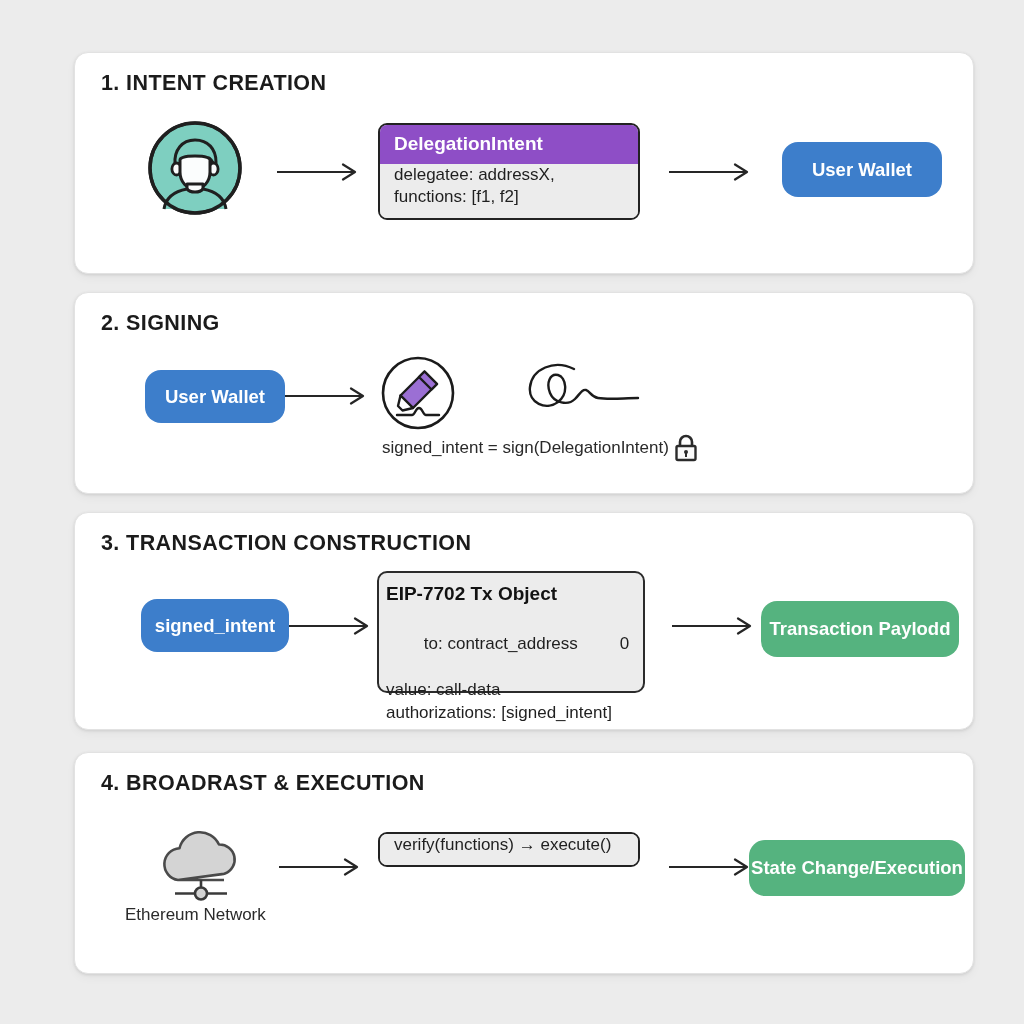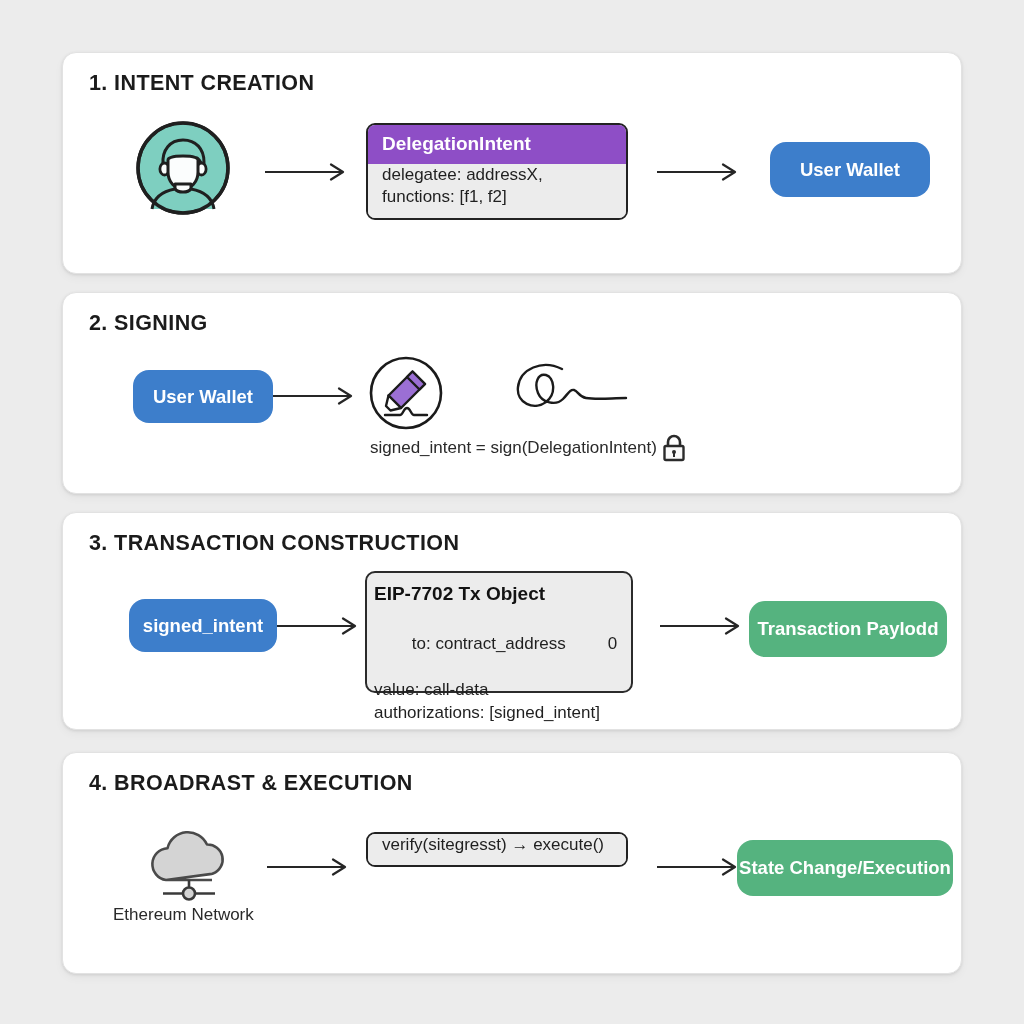--- a/index.html
+++ b/index.html
@@ -10,21 +10,21 @@
     width: 1024px;
     height: 1024px;
     background: #ececec;
     font-family: "Liberation Sans", sans-serif;
     overflow: hidden;
     position: relative;
   }
 
   .stage {
     position: absolute;
-    left: 0; top: 0;
+    left: 12px; top: 0;
     width: 1000px;
     height: 1024px;
   }
 
   .card {
     position: absolute;
     left: 62px;
     width: 900px;
     background: #ffffff;
     border-radius: 14px;
@@ -269,21 +269,21 @@
     <div class="caption" style="left:50px; top:152px;">Ethereum Network</div>
 
     <div class="arrow" style="left:202px; top:105px;">
       <svg width="88" height="18" viewBox="0 0 88 18">
         <line x1="2" y1="9" x2="78" y2="9" stroke="#262626" stroke-width="2.2"></line>
         <polyline points="68,1.5 80,9 68,16.5" fill="none" stroke="#262626" stroke-width="2.2" stroke-linecap="round" stroke-linejoin="round"></polyline>
       </svg>
     </div>
 
     <div class="recbox" style="left:303px; top:79px; width:262px;">
-      <div class="recbox-bd">verify(sitegresst) → execute()</div>
+      <div class="recbox-bd">verify(functions) → execute()</div>
     </div>
 
     <div class="arrow" style="left:592px; top:105px;">
       <svg width="88" height="18" viewBox="0 0 88 18">
         <line x1="2" y1="9" x2="78" y2="9" stroke="#262626" stroke-width="2.2"></line>
         <polyline points="68,1.5 80,9 68,16.5" fill="none" stroke="#262626" stroke-width="2.2" stroke-linecap="round" stroke-linejoin="round"></polyline>
       </svg>
     </div>
 
     <div class="pill pill-green" style="left:654px; top:87px; width:216px; height:56px;">State Change/Execution</div>

